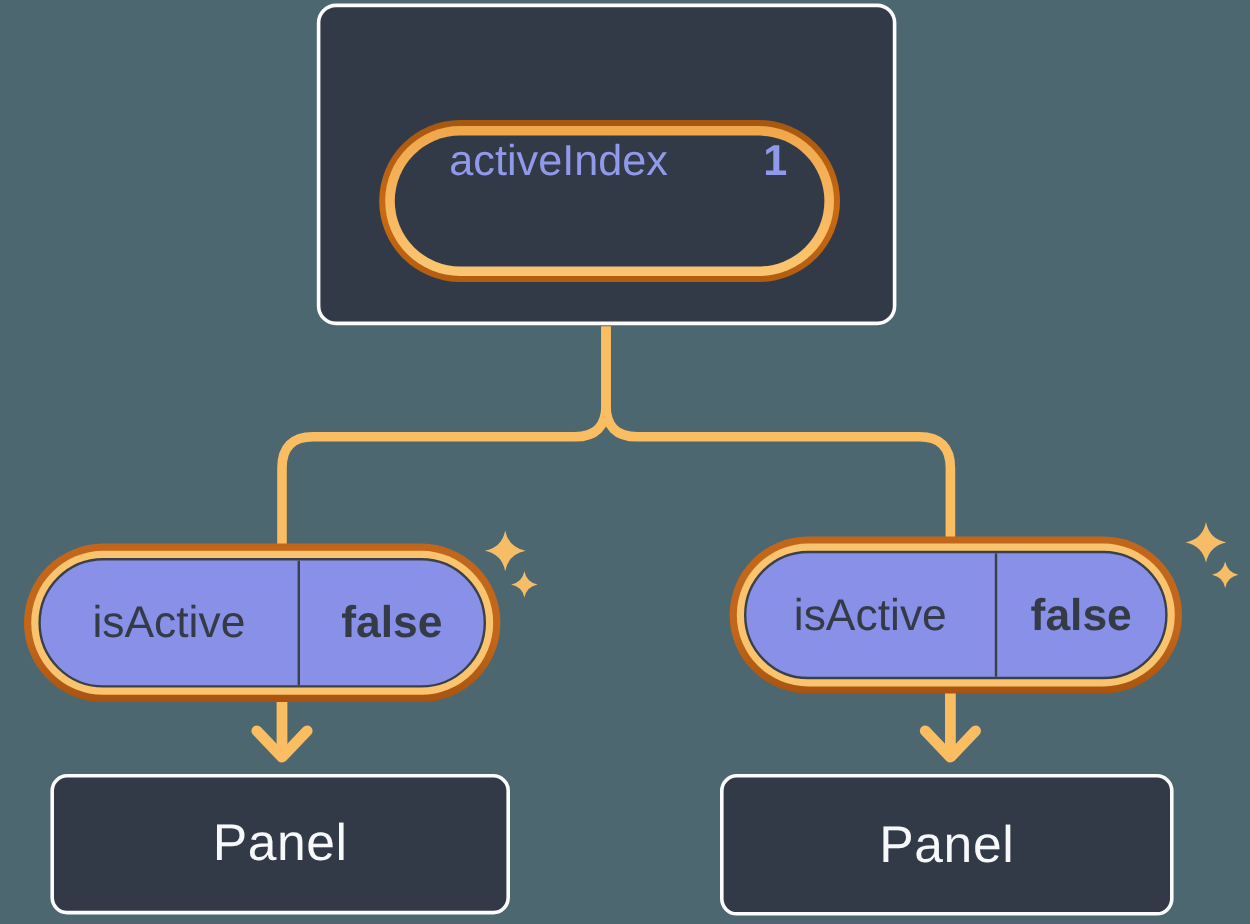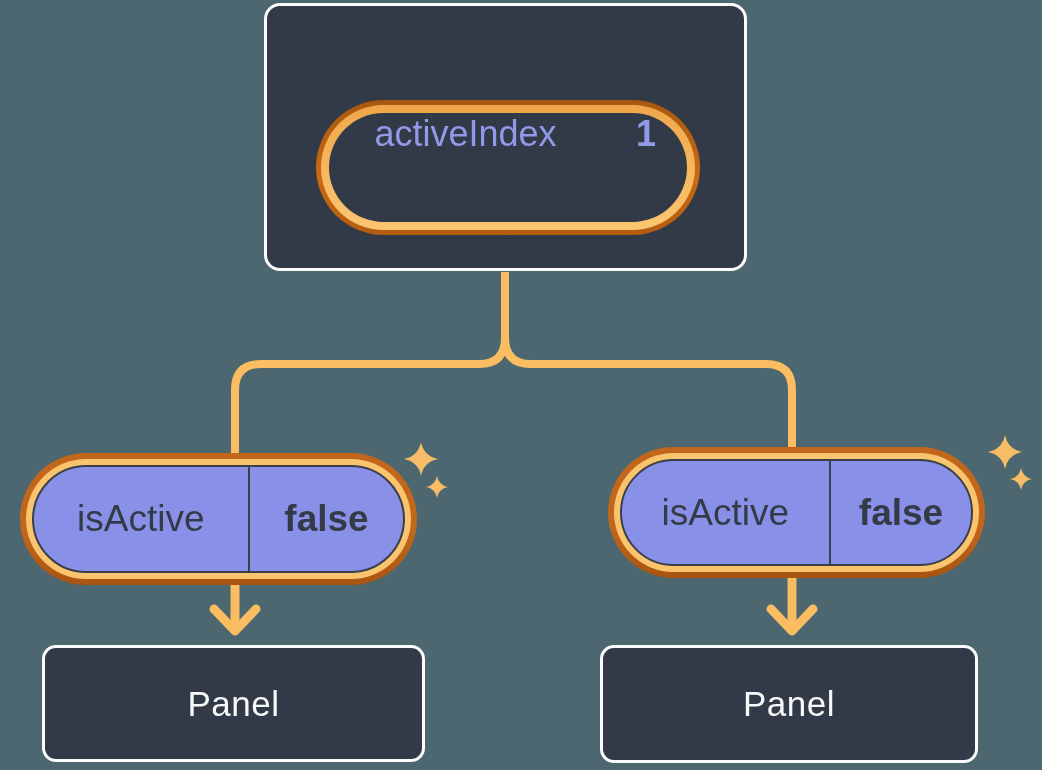--- a/index.html
+++ b/index.html
@@ -105,21 +105,21 @@
   .prop-pill-outer.left .seg.value{width:153px;}
   .prop-pill-outer.right .seg.value{width:140px;}
   .prop-divider{width:2.5px;background:var(--c-pill-dark-border);}
   
   .panel-node{
     position:absolute;z-index:2;
     background:var(--c-node-fill);
     border:3px solid var(--c-node-border);
     border-radius:14px;
     display:flex;align-items:center;justify-content:center;
-    font-size:35px;font-weight:400;letter-spacing:.5px;
+    font-size:43px;font-weight:400;letter-spacing:.5px;
     color:var(--c-node-text);
   }
   .panel-node.left{left:42px;top:645px;width:383px;height:117px;}
   .panel-node.right{left:600px;top:645px;width:378px;height:118px;}
 </style>
 </head>
 <body>
 
 <div class="canvas">
 

